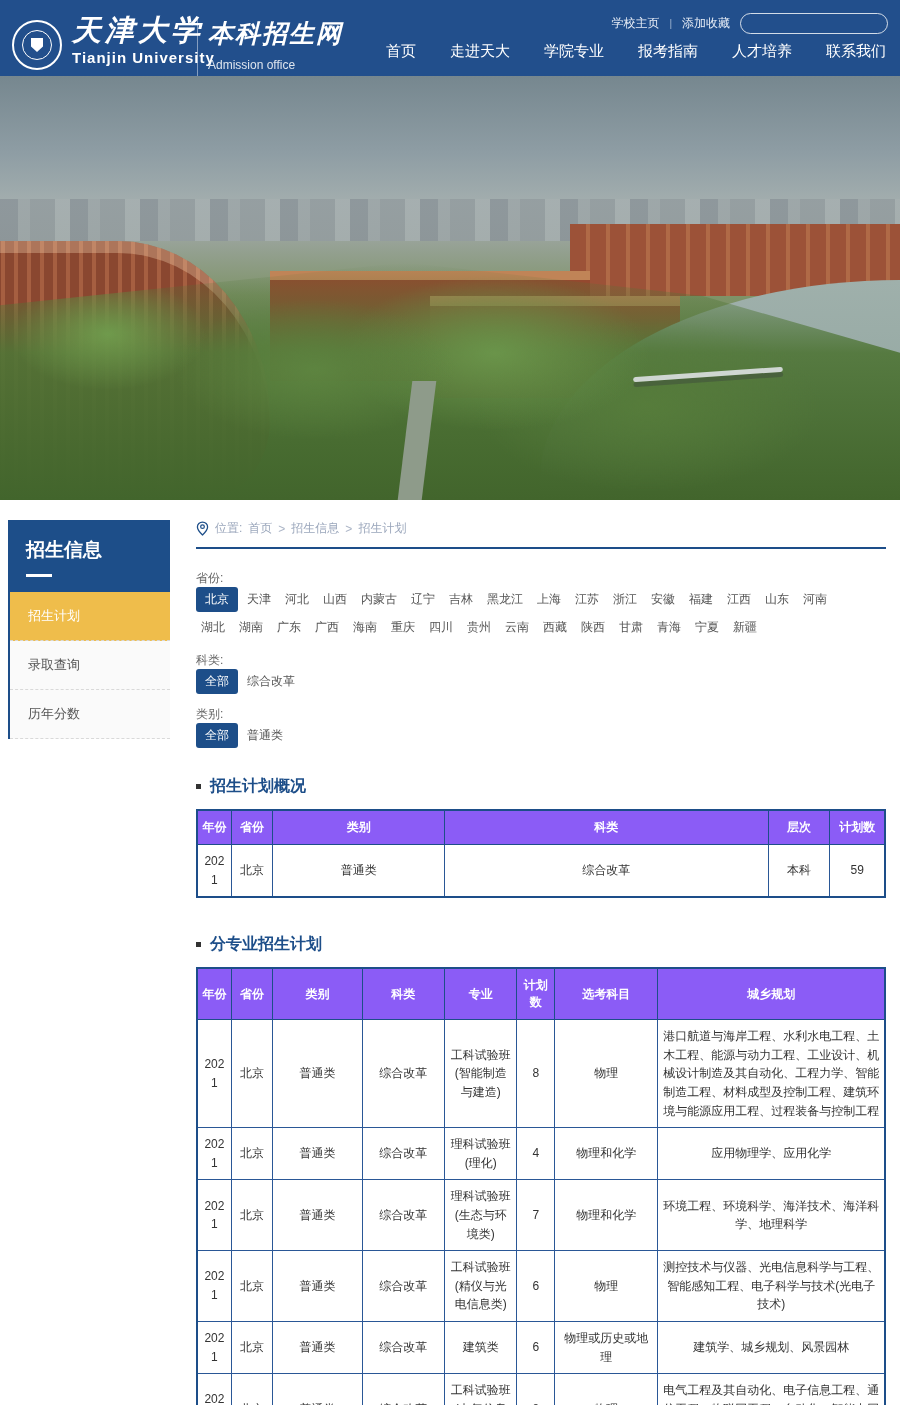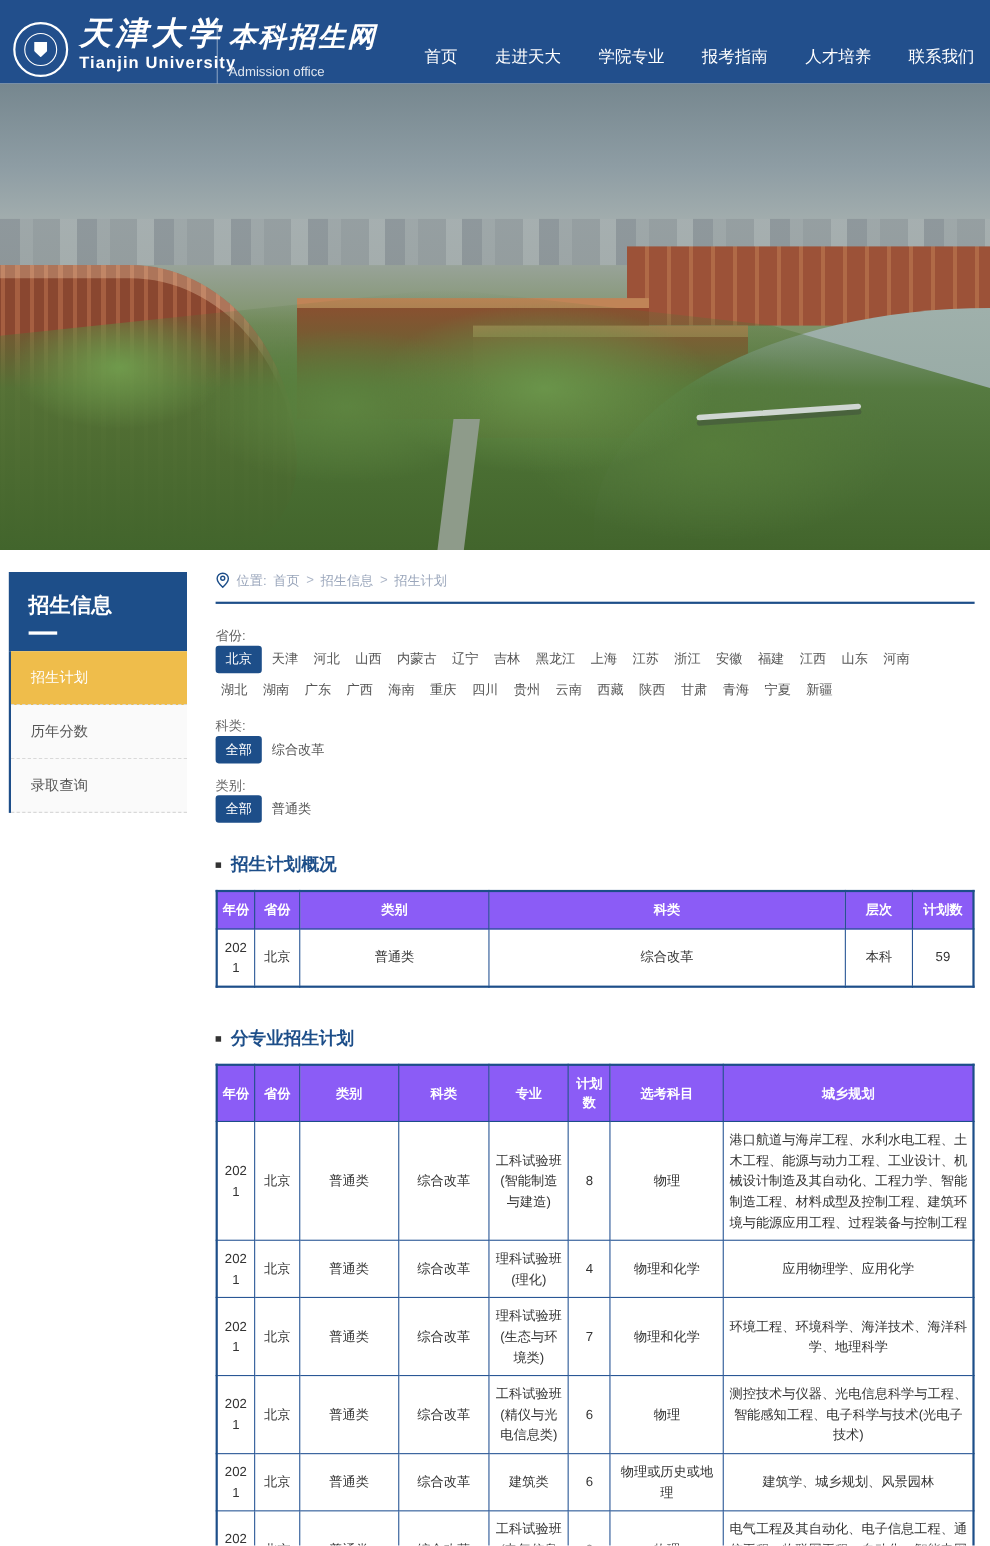--- a/index.html
+++ b/index.html
@@ -60,21 +60,21 @@
   .content { display:flex; padding:20px 14px 0 8px; gap:26px; }
   .sidebar { width:162px; flex-shrink:0; }
   .side-head { background:#1D4E89; color:#fff; padding:17px 18px 15px; }
   .side-title { font-size:19px; font-weight:bold; }
   .side-underline { width:26px; height:3px; background:#fff; margin-top:11px; }
   .side-items { border-left:2px solid #1D4E89; }
   .side-item { padding:15px 18px; font-size:13px; color:#555; background:#fafafa;
     border-bottom:1px dashed #d9d9d9; cursor:pointer; }
   .side-item.active { background:#EFBD4B; color:#fff; }
   .main { flex:1; min-width:0; }
-  .breadcrumb { display:flex; gap:6px; font-size:12px; color:#9aa6bb;
+  .breadcrumb { display:flex; align-items:center; gap:6px; font-size:12px; color:#9aa6bb;
     padding-bottom:10px; border-bottom:2px solid #1D4E89; }
   .crumb { cursor:pointer; }
   .crumb-sep { color:#aab4c6; }
   
   .filters { margin-top:16px; font-size:12px; color:#555; }
   .filter-row { display:flex; margin-bottom:7px;flex-direction:column; }
   .filter-label { width:44px; flex-shrink:0; color:#666; padding-top:5px; }
   .opts-col { display:flex; flex-direction:column; row-gap:3px; }
   .opts { display:flex; flex-wrap:wrap; column-gap:4px; align-items:center; }
   .opt { padding:4px 5px; border-radius:3px; cursor:pointer; color:#555; white-space:nowrap; }
@@ -97,20 +97,26 @@
     </div>
   </div>
   <div class="school-names">
     <div class="cn">天津大学</div>
     <div class="en">Tianjin University</div>
   </div>
   <div class="v-divider"></div>
   <div class="site-block">
     <div class="site-name">本科招生网</div>
     <div class="site-sub">Admission office</div>
+  </div>
+  <div class="topbar">
+    <span class="top-link">学校主页</span>
+    <span class="top-sep">|</span>
+    <span class="top-link">添加收藏</span>
+    <input class="search-input" type="text" style="">
   </div>
   <div class="topnav">
       <span class="nav-item">首页</span>
       <span class="nav-item">走进天大</span>
       <span class="nav-item">学院专业</span>
       <span class="nav-item">报考指南</span>
       <span class="nav-item">人才培养</span>
       <span class="nav-item">联系我们</span>
     </div>
 </div>
@@ -129,22 +135,22 @@
 
 <div class="content">
 
   <div class="sidebar">
     <div class="side-head">
       <div class="side-title">招生信息</div>
       <div class="side-underline"></div>
     </div>
     <div class="side-items">
       <div class="side-item active">招生计划</div>
+      <div class="side-item">录取查询</div>
       <div class="side-item">历年分数</div>
-      <div class="side-item">录取查询</div>
     </div>
   </div>
 
   <div class="main">
 
     <div class="breadcrumb">
       <svg width="13" height="15" viewBox="0 0 24 28">
         <path d="M12 2 C6.5 2 2.5 6 2.5 11 C2.5 17 12 26 12 26 C12 26 21.5 17 21.5 11 C21.5 6 17.5 2 12 2 Z" fill="none" stroke="#1D4E89" stroke-width="2.4"></path>
         <circle cx="12" cy="10.5" r="3.4" fill="none" stroke="#1D4E89" stroke-width="2.4"></circle>
       </svg>

